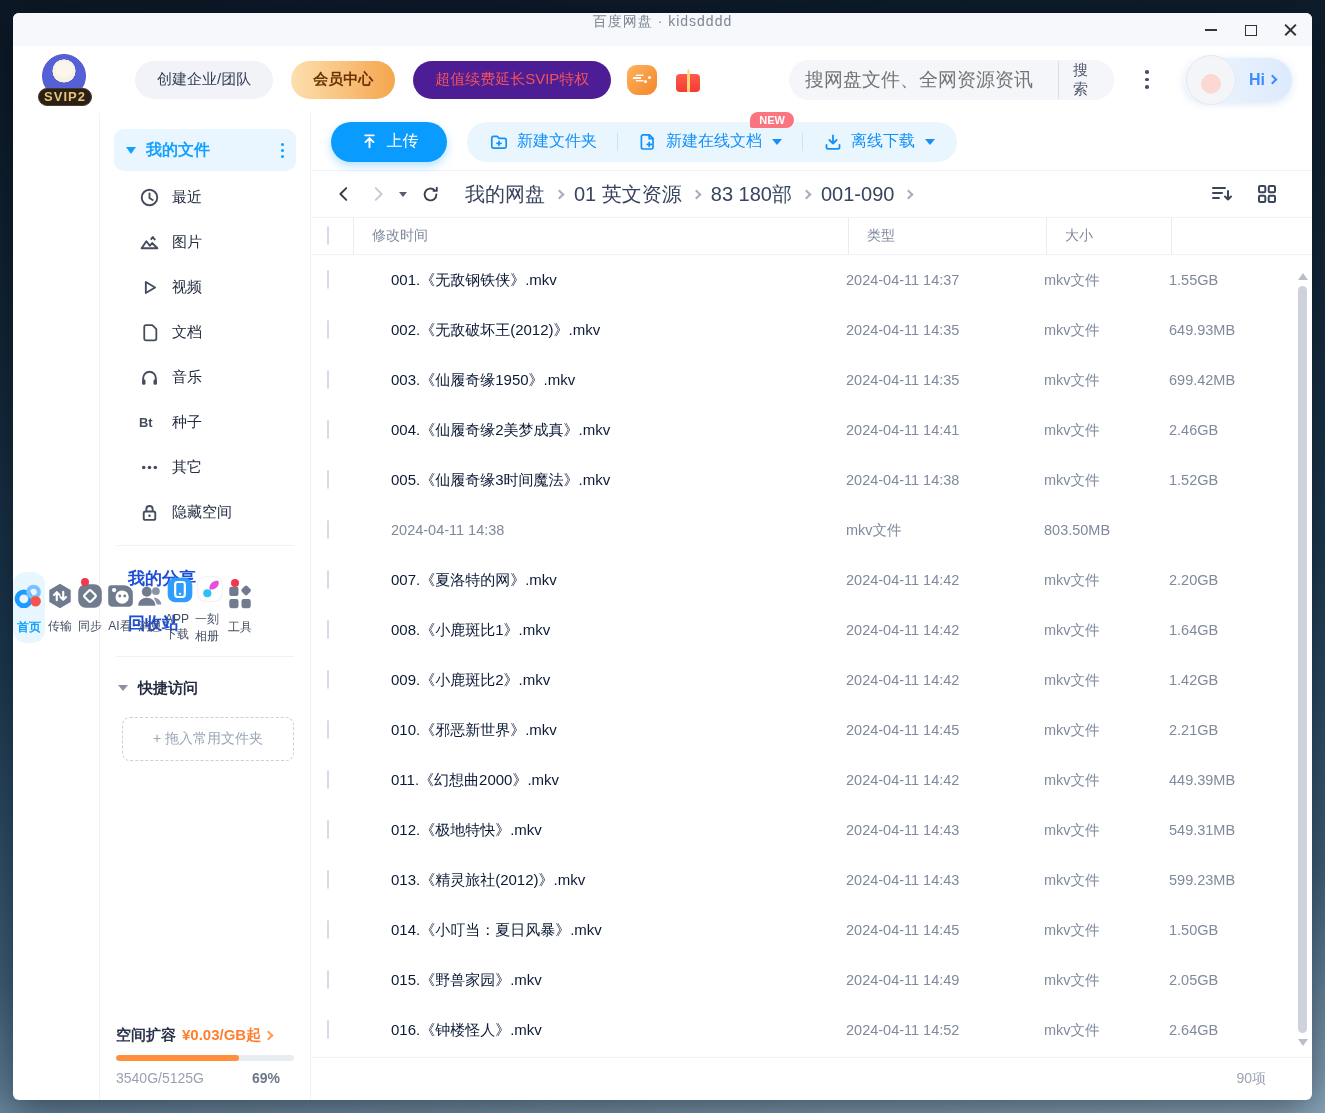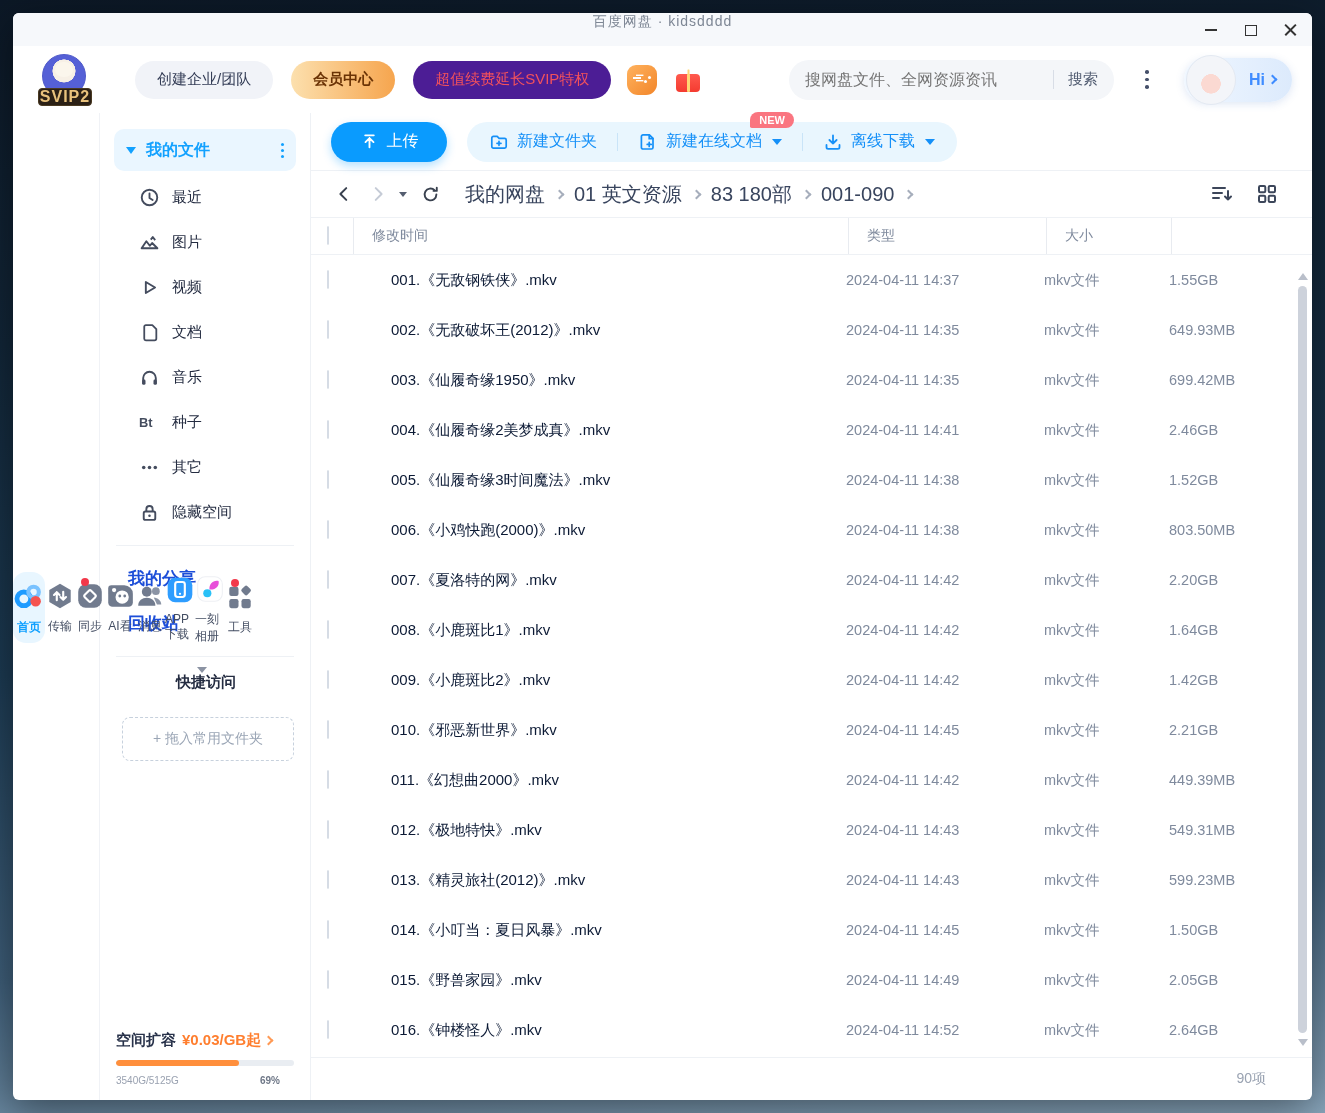--- a/index.html
+++ b/index.html
@@ -21,37 +21,37 @@
   .wc-min::after { content:""; position:absolute; left:1px; right:1px; top:6px; height:2px; background:#333; }
   .wc-max::after { content:""; position:absolute; left:1px; top:2px; width:10px; height:9px; border:1.6px solid #333; }
   .wc-close::before,.wc-close::after { content:""; position:absolute; left:-1px; top:6px; width:15px; height:1.8px; background:#333; }
   .wc-close::before { transform:rotate(45deg); } .wc-close::after { transform:rotate(-45deg); }
   
   .header { height:67px; background:#fff; display:flex; align-items:center; padding:0 20px 0 22px; flex:0 0 auto; }
   .brand { position:relative; width:62px; height:56px; flex:0 0 auto; }
   .brand-circle { position:absolute; left:7px; top:2px; width:44px; height:44px; border-radius:50%;
      background:radial-gradient(circle at 50% 38%, #f7f0e6 0 34%, #5560d6 35%); border:1px solid #4d58c9; }
   .brand-face { position:absolute; left:20px; top:10px; width:18px; height:15px; border-radius:48%; background:#fbf6ec; }
-  .svip-badge { position:absolute; left:3px; bottom:2px; width:54px; height:18px; border-radius:4px;
-     background:#2b2015; border:1px solid #4a3a22; color:#e9c27c; font-size:16px; font-weight:bold;
+  .svip-badge { position:absolute; left:3px; bottom:2px; width:54px; height:18px; border-radius:9px;
+     background:#2b2015; border:1px solid #4a3a22; color:#e9c27c; font-size:13px; font-weight:bold;
      display:flex; align-items:center; justify-content:center; letter-spacing:1px; }
   .pill { height:38px; border-radius:19px; display:flex; align-items:center; padding:0 22px; font-size:15px; cursor:pointer; white-space:nowrap; }
   .pill-team { background:#f1f3f8; color:#333c55; margin-left:38px; }
   .pill-vip { background:linear-gradient(90deg,#fce0ae,#f6a54e); color:#6b3305; font-weight:bold; margin-left:18px; }
   .pill-svip { background:#4c1d95; color:#f2515c; margin-left:18px; }
   .hicon { width:30px; height:30px; margin-left:16px; position:relative; cursor:pointer; }
   .gamepad { background:linear-gradient(135deg,#ffb25e,#f2862a); border-radius:9px 9px 11px 11px; }
   .gamepad::before { content:""; position:absolute; left:6px; top:12px; width:8px; height:2.5px; background:#fff; box-shadow:2.7px -2.7px 0 -0.3px #fff, 2.7px 2.7px 0 -0.3px #fff; }
   .gamepad::after { content:""; position:absolute; right:6px; top:11px; width:3px; height:3px; border-radius:50%; background:#fff; box-shadow:-4px 4px 0 #fff; }
   .gift { background:#fff; }
   .gift::before { content:""; position:absolute; left:3px; top:9px; width:24px; height:18px; border-radius:4px; background:linear-gradient(180deg,#ff5a4e,#f43b30); }
   .gift::after { content:""; position:absolute; left:13.4px; top:9px; width:3.2px; height:18px; background:#ffd773; box-shadow:0 -5px 0 -0.5px #ffd773; border-radius:1px; }
   .header-spacer { flex:1; }
   .searchbox { width:325px; height:40px; background:#f4f6f9; border-radius:20px; display:flex; align-items:center; padding:0 16px; }
-  .search-ph { flex:1; font-size:16px; color:#15803d; border:none; background:transparent; outline:none; }
+  .search-ph { flex:1; font-size:19px; color:#15803d; border:none; background:transparent; outline:none; }
   .search-btn { font-size:15px; color:#525d72; border-left:1px solid #d8dde6; padding-left:14px; margin-left:8px; cursor:pointer; }
   .dots-menu { width:30px; height:40px; margin-left:18px; display:flex; flex-direction:column; align-items:center; justify-content:center; gap:4px; cursor:pointer; }
   .dots-menu i { width:3.6px; height:3.6px; border-radius:50%; background:#46506a; }
   .user-pill { position:relative; width:108px; height:44px; margin-left:22px; border-radius:22px;
      background:linear-gradient(90deg,#f0f7ff,#dceafc); box-shadow:0 2px 8px rgba(80,120,200,.18); cursor:pointer; }
   .user-avatar { position:absolute; left:2px; top:-3px; width:50px; height:50px; border-radius:50%;
      background:radial-gradient(circle at 50% 58%, #fbd9d2 0 26%, #f3f5f9 27%); border:1px solid #e3e9f2; }
   .user-hi { position:absolute; right:16px; top:0; height:100%; display:flex; align-items:center; font-size:16px; color:#3f8cff; font-weight:bold; }
   .user-hi .chev { margin-left:4px; width:7px; height:7px; border-top:2px solid #3f8cff; border-right:2px solid #3f8cff; transform:rotate(45deg); }
   
@@ -70,33 +70,33 @@
   .tri-down { width:0; height:0; border-left:5px solid transparent; border-right:5px solid transparent; border-top:7px solid #12a1ff; margin-right:10px; }
   .nav-active-label { font-size:16px; color:#12a1ff; font-weight:bold; flex:1; }
   .vdots { display:flex; flex-direction:column; gap:3px; }
   .vdots i { width:3px; height:3px; border-radius:50%; background:#12a1ff; }
   .nav-sub { list-style:none; margin-top:4px; }
   .nav-sub li { height:45px; display:flex; align-items:center; padding-left:24px; cursor:pointer; }
   .nav-sub .sicon { width:22px; height:22px; margin-right:12px; display:flex; align-items:center; justify-content:center; }
   .nav-sub .slabel { font-size:15px; color:#242c41; }
   .nav-divider { height:1px; background:#eef1f5; margin:10px 2px; }
   .nav-link { height:45px; display:flex; align-items:center; padding-left:14px; font-size:17px; color:#1d4ed8; font-weight:bold; cursor:pointer; }
-  .quick-row { height:42px; display:flex; align-items:center; padding-left:2px; cursor:pointer;flex-direction:column; }
+  .quick-row { height:42px; display:flex; align-items:center; padding-left:2px; cursor:pointer; }
   .tri-gray { width:0; height:0; border-left:5px solid transparent; border-right:5px solid transparent; border-top:6px solid #8b93a3; margin:0 10px 0 2px; }
   .quick-label { font-size:15px; color:#242c41; font-weight:bold; }
   .drop-zone { margin:8px 2px 0 8px; height:44px; border:1.5px dashed #c7d1dd; border-radius:8px; display:flex; align-items:center; justify-content:center; font-size:14px; color:#9aa5b5; cursor:pointer; }
   .nav-bottom-spacer { flex:1; }
   .storage { padding:0 2px 14px 2px; }
   .storage-top { display:flex; align-items:center; margin-bottom:10px; cursor:pointer; }
   .storage-title { font-size:15px; font-weight:bold; color:#28324a; }
   .storage-price { font-size:15px; font-weight:bold; color:#ff7e2e; margin-left:6px; }
   .storage-chev { width:7px; height:7px; border-top:2px solid #ff9a55; border-right:2px solid #ff9a55; transform:rotate(45deg); margin-left:4px; }
   .progress { height:6px; background:#e9edf2; border-radius:3px; overflow:hidden; margin-bottom:9px; }
   .progress-fill { height:100%; background:#ff8f3c; border-radius:3px; }
-  .storage-usage { display:flex; align-items:center; font-size:10px; color:#99a1b0; }
+  .storage-usage { display:flex; align-items:center; font-size:14px; color:#99a1b0; }
   .storage-pct { margin-left:auto; margin-right:14px; color:#6e7787; font-weight:bold; }
   
   .main { flex:1; display:flex; flex-direction:column; position:relative; min-width:0; }
   .toolbar { height:58px; display:flex; align-items:center; padding:0 20px; border-bottom:1px solid #eef1f5; flex:0 0 auto; }
   .upload-btn { width:116px; height:40px; border-radius:21px; background:#0a9bfe; color:#fff; font-size:16px;
      display:flex; align-items:center; justify-content:center; gap:8px; cursor:pointer; box-shadow:0 4px 10px rgba(10,155,254,.3); }
   .tool-group { margin-left:20px; height:40px; background:#e9f6fe; border-radius:21px; display:flex; align-items:center; padding:0 22px; position:relative; }
   .tool-item { display:flex; align-items:center; gap:8px; font-size:16px; color:#1590f8; cursor:pointer; position:relative; }
   .tool-sep { width:1px; height:18px; background:#c9e4f8; margin:0 20px; }
   .caret-blue { width:0; height:0; border-left:5px solid transparent; border-right:5px solid transparent; border-top:6px solid #1590f8; margin-left:2px; }
@@ -515,21 +515,20 @@
     <div><span class="vicon"></span></div>
     <div class="fname">005.《仙履奇缘3时间魔法》.mkv</div>
     <div class="fmeta">2024-04-11 14:38</div>
     <div class="fmeta">mkv文件</div>
     <div class="fmeta">1.52GB</div>
   </div>
 
   <div class="frow">
     <div><span class="checkbox"></span></div>
     <div><span class="vicon"></span></div>
-    <div class="fname">006.《小鸡快跑(2000)》.mkv</div>
     <div class="fmeta">2024-04-11 14:38</div>
     <div class="fmeta">mkv文件</div>
     <div class="fmeta">803.50MB</div>
   </div>
 
   <div class="frow">
     <div><span class="checkbox"></span></div>
     <div><span class="vicon"></span></div>
     <div class="fname">007.《夏洛特的网》.mkv</div>
     <div class="fmeta">2024-04-11 14:42</div>

